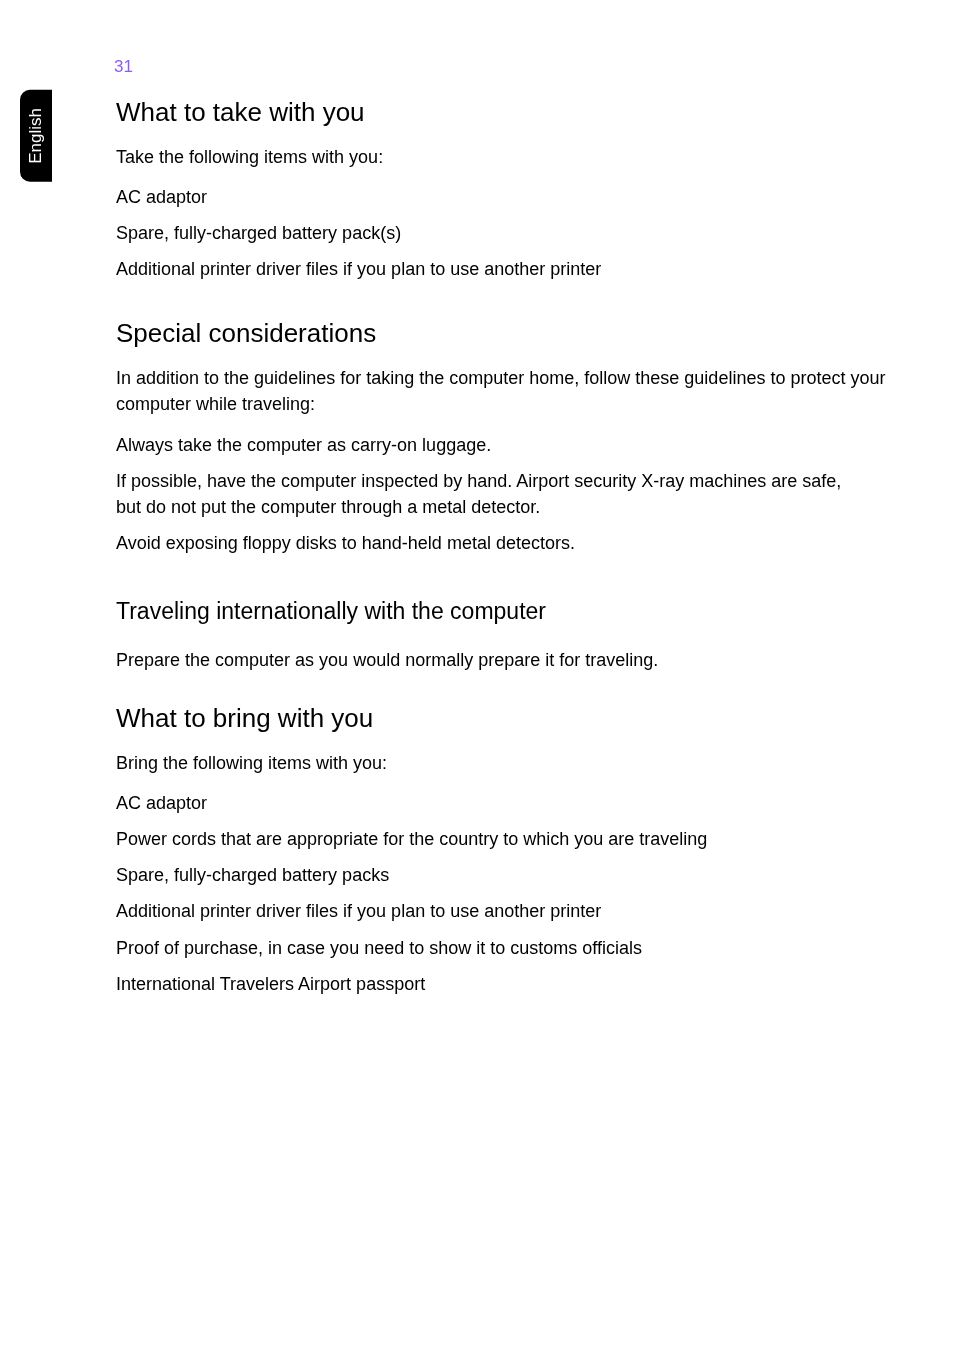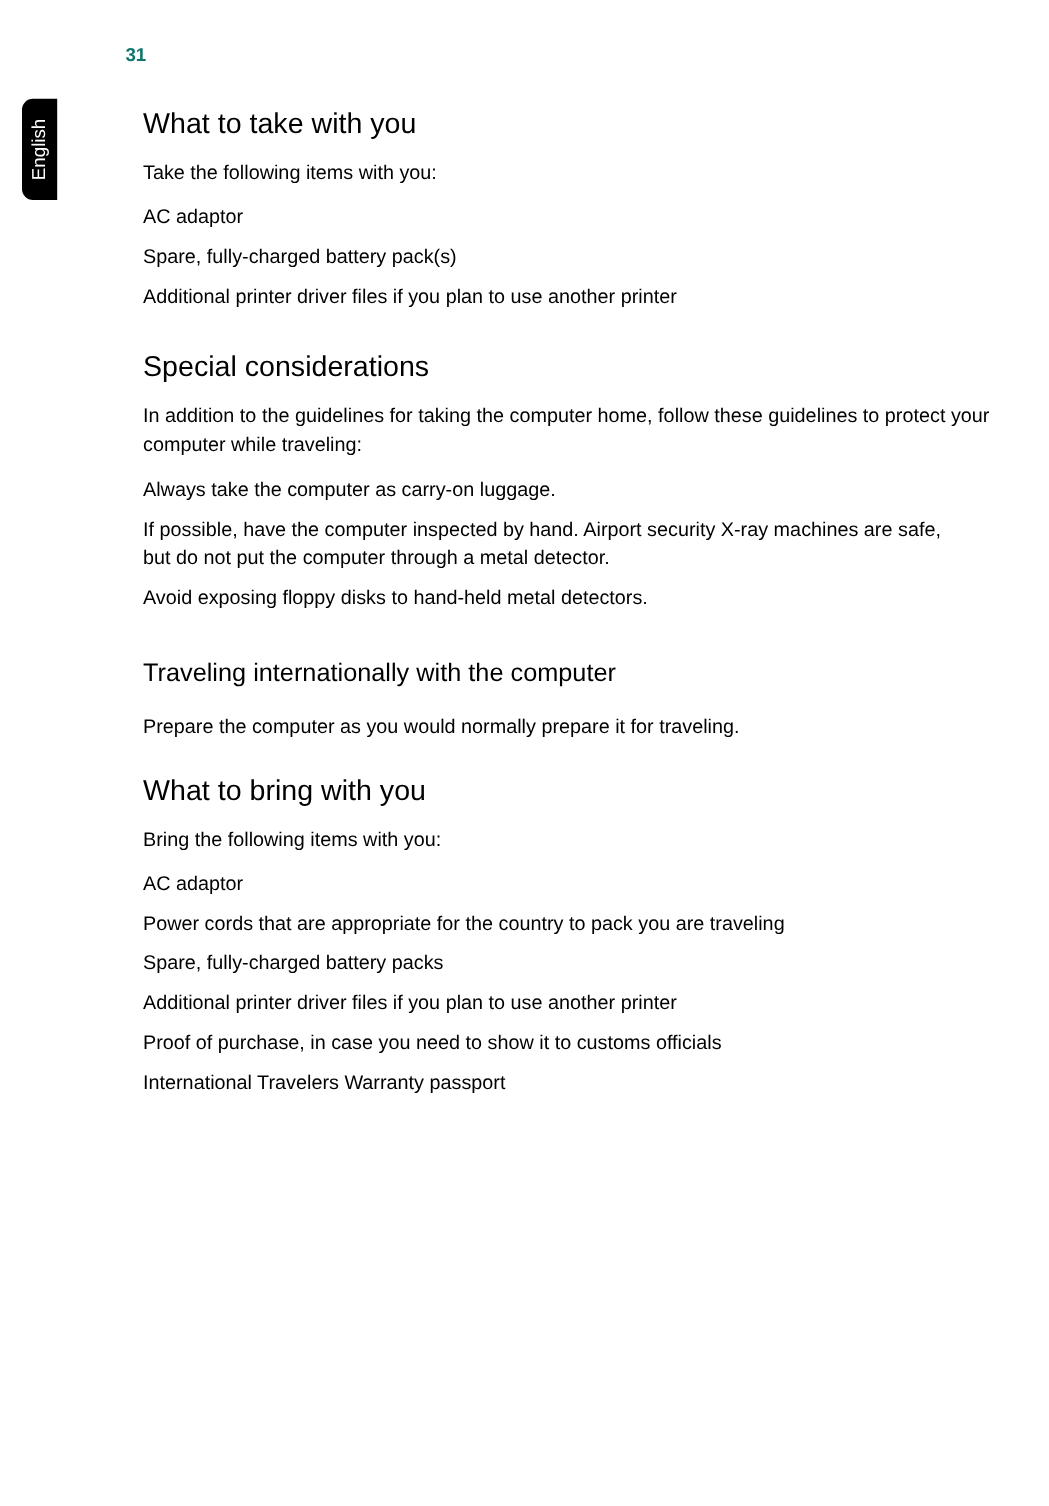--- a/index.html
+++ b/index.html
@@ -25,28 +25,27 @@
       border-top-right-radius: 10px;
       border-bottom-right-radius: 10px;
       writing-mode: vertical-rl;
       transform: rotate(180deg);
       font-size: 17px;
       font-weight: 400;
     }
     .page-number {
       position: absolute;
       left: 114px;
-      top: 40px;
+      top: 57px;
       font-size: 17px;
-      color: #0f766e;
-      font-weight: bold;
+      color: #8b5cf6;
     }
     .content {
       position: absolute;
-      left: 130px;
+      left: 116px;
       top: 97px;
       width: 770px;
     }
     h2 {
       font-size: 26px;
       font-weight: 400;
       margin-bottom: 16px;
       color: #000;
     }
     h1 {
@@ -99,19 +98,19 @@
   <div class="list-item">If possible, have the computer inspected by hand. Airport security X-ray machines are safe, but do not put the computer through a metal detector.</div>
   <div class="list-item">Avoid exposing floppy disks to hand-held metal detectors.</div>
 
   <h1>Traveling internationally with the computer</h1>
 
   <p class="intro">Prepare the computer as you would normally prepare it for traveling.</p>
 
   <h2 class="section-gap-small">What to bring with you</h2>
   <p class="intro">Bring the following items with you:</p>
   <div class="list-item">AC adaptor</div>
-  <div class="list-item">Power cords that are appropriate for the country to pack you are traveling</div>
+  <div class="list-item">Power cords that are appropriate for the country to which you are traveling</div>
   <div class="list-item">Spare, fully-charged battery packs</div>
   <div class="list-item">Additional printer driver files if you plan to use another printer</div>
   <div class="list-item">Proof of purchase, in case you need to show it to customs officials</div>
-  <div class="list-item">International Travelers Warranty passport</div>
+  <div class="list-item">International Travelers Airport passport</div>
 
 </div>
 
 </body></html>

